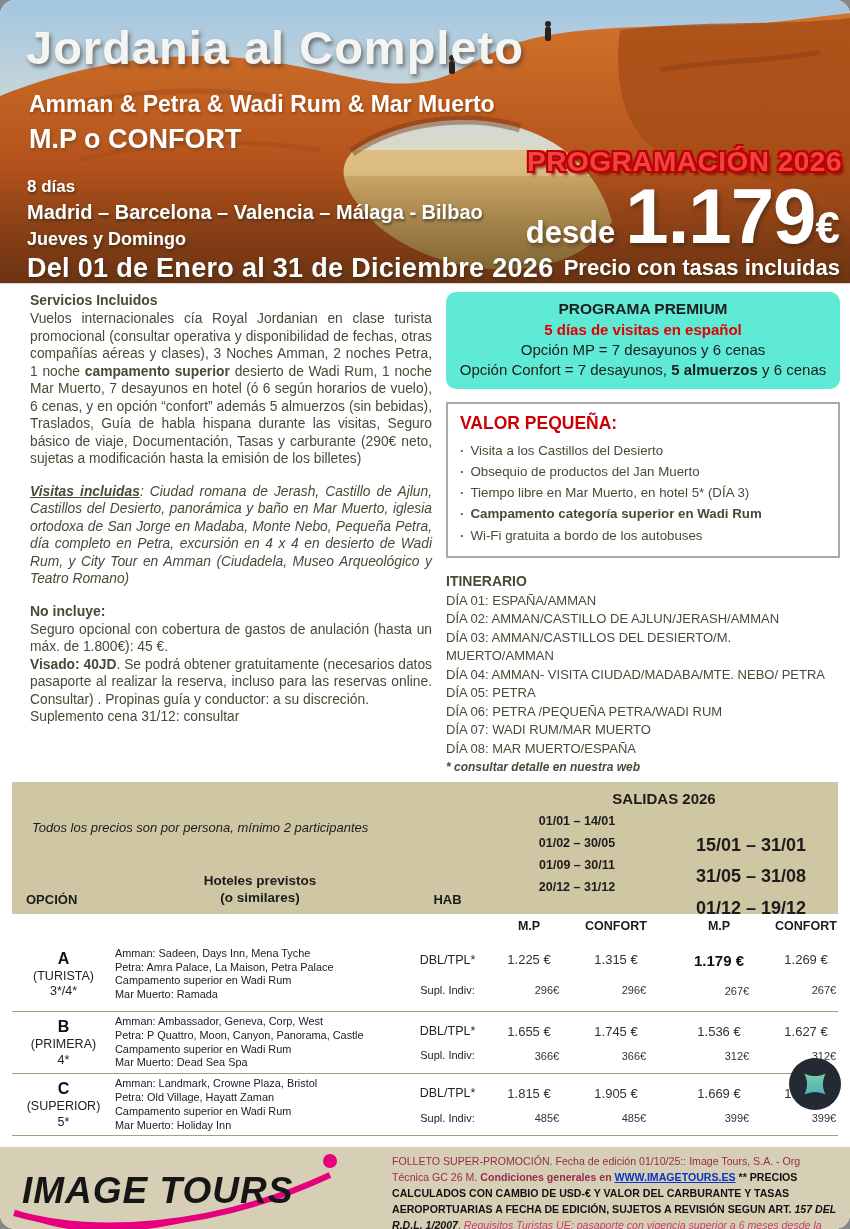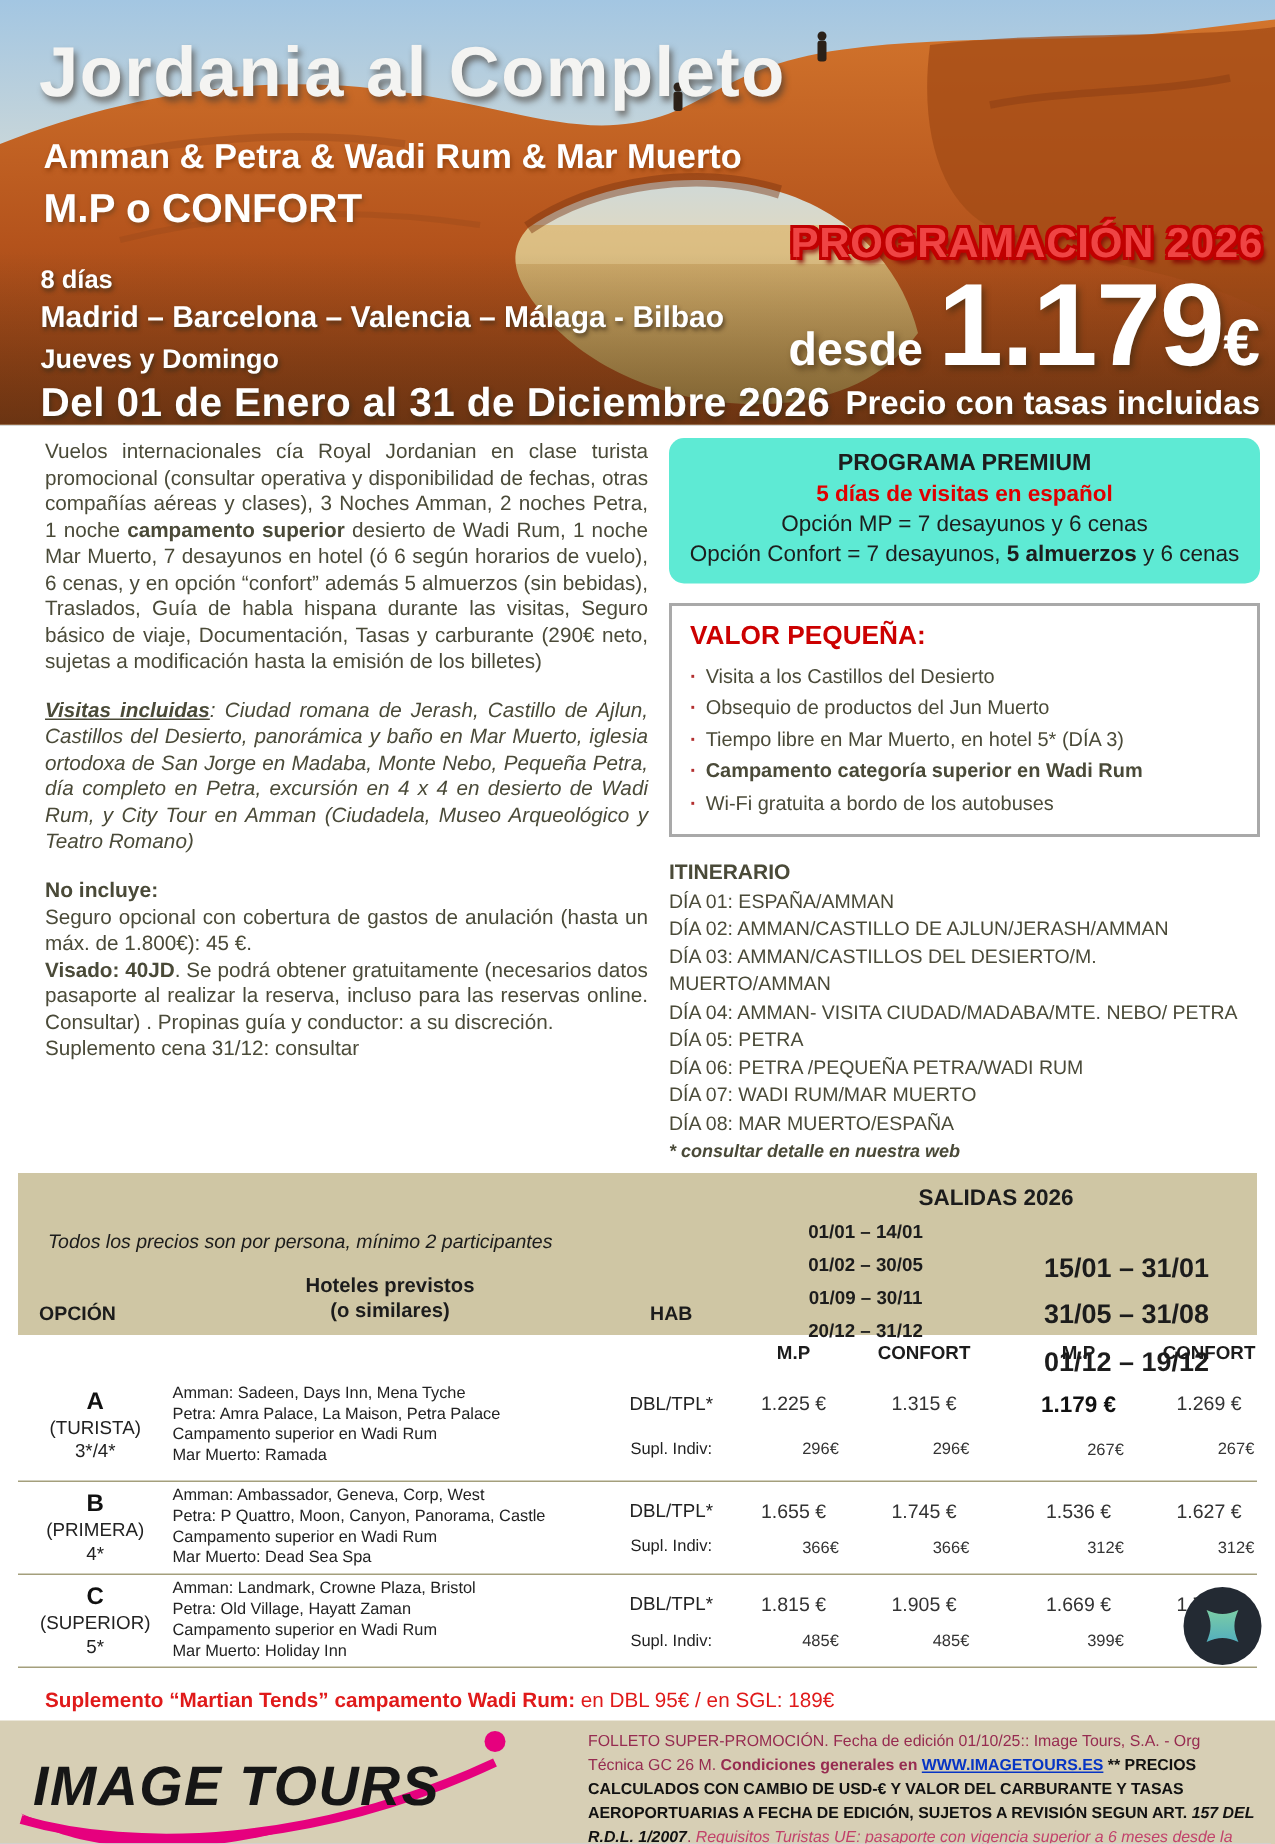--- a/index.html
+++ b/index.html
@@ -1,17 +1,17 @@
 <!DOCTYPE html>
 <html><head>
 <meta charset="utf-8">
 <style>
   * { margin:0; padding:0; box-sizing:border-box; }
   body { background:#888; font-family:"Liberation Sans", sans-serif; }
-  .page { position:relative; width:850px; height:1229px; background:#ffffff; margin:0 auto; overflow:hidden; }
+  .page { position:relative; width:850px; height:1229px; background:#ffffff; margin:0 auto; overflow:hidden;border-radius:15px; }
 
   
   .hero { position:relative; width:850px; height:284px; overflow:hidden; border-bottom:1px solid #d8d8d8; }
   .hero svg.scene { position:absolute; inset:0; }
   .hero-title { position:absolute; left:26px; top:20px; font-size:47px; font-weight:bold; color:#f4f4f2;
                 text-shadow:2px 3px 4px rgba(70,60,50,.65); letter-spacing:1px; }
   .hero-sub   { position:absolute; left:29px; top:91px; font-size:23px; font-weight:bold; color:#ffffff;
                 text-shadow:1px 2px 3px rgba(140,60,10,.8); }
   .hero-board { position:absolute; left:29px; top:124px; font-size:27px; font-weight:bold; color:#ffffff;
                 text-shadow:1px 2px 3px rgba(120,70,30,.75); }
@@ -46,21 +46,21 @@
   .vb-title { color:#cc0000; font-weight:bold; font-size:17.5px; margin-bottom:6px; }
   .vb-item { font-size:13.3px; line-height:1.6; color:#4a4a38; }
   .vb-item::before { content:"·"; color:#b33030; font-weight:bold; margin-right:6px; }
   .vb-item.bold { font-weight:bold; }
   .itinerary { margin-top:14px; font-size:13px; line-height:1.42; color:#4a4a38; }
   .it-title { font-weight:bold; font-size:14px; }
   .it-note { font-style:italic; font-weight:bold; font-size:12px; margin-top:1px; }
 
   
   .ptable { margin:6px 12px 0; width:826px; }
-  .tbl-head { position:relative; height:108px; background:#cfc6a4; color:#1c1c1c; }
+  .tbl-head { position:relative; height:132px; background:#cfc6a4; color:#1c1c1c; }
   .th-salidas { position:absolute; left:478px; width:348px; top:8px; text-align:center; font-weight:bold; font-size:15px; }
   .th-note { position:absolute; left:20px; top:38px; width:400px; font-style:italic; font-size:13px; }
   .th-dates1 { position:absolute; left:478px; width:174px; top:29px; text-align:center; font-weight:bold; font-size:12.5px; line-height:1.75; }
   .th-dates2 { position:absolute; left:652px; width:174px; top:48px; text-align:center; font-weight:bold; font-size:18px; line-height:1.75; }
   .th-opcion { position:absolute; left:14px; bottom:7px; font-weight:bold; font-size:13px; }
   .th-hoteles { position:absolute; left:103px; width:290px; bottom:7px; text-align:center; font-weight:bold; font-size:13.5px; line-height:1.3; }
   .th-hab { position:absolute; left:393px; width:85px; bottom:7px; text-align:center; font-weight:bold; font-size:13px; }
 
   .grid7 { display:grid; grid-template-columns:103px 290px 85px 78px 96px 110px 64px; }
   .tbl-subhead { height:24px; align-items:center; background:#fff; }
@@ -161,40 +161,41 @@
         <span class="hp-desde">desde</span>
         <span class="hp-amount">1.179</span>
         <span class="hp-eur">€</span>
       </div>
       <div class="hp-note">Precio con tasas incluidas</div>
     </div>
   </div>
 
   <div class="body-cols">
     <div class="col-left">
+      <div class="sec-title">Servicios Incluidos</div>
       <p class="jpara"><span>Vuelos internacionales cía Royal Jordanian en clase turista promocional (consultar operativa y disponibilidad de fechas, otras compañías aéreas y clases), 3 Noches Amman, 2 noches Petra, 1 noche </span><b>campamento superior</b><span> desierto de Wadi Rum, 1 noche Mar Muerto, 7 desayunos en hotel (ó 6 según horarios de vuelo), 6 cenas, y en opción “confort” además 5 almuerzos (sin bebidas), Traslados, Guía de habla hispana durante las visitas, Seguro básico de viaje, Documentación, Tasas y carburante (290€ neto, sujetas a modificación hasta la emisión de los billetes)</span></p>
       <p class="jpara italic"><span class="v-label">Visitas incluidas</span><span>: </span><span>Ciudad romana de Jerash, Castillo de Ajlun, Castillos del Desierto, panorámica y baño en Mar Muerto, iglesia ortodoxa de San Jorge en Madaba, Monte Nebo, Pequeña Petra, día completo en Petra, excursión en 4 x 4 en desierto de Wadi Rum, y City Tour en Amman (Ciudadela, Museo Arqueológico y Teatro Romano)</span></p>
       <div class="sec-title">No incluye:</div>
       <div class="ni-line">Seguro opcional con cobertura de gastos de anulación (hasta un máx. de  1.800€): 45 €.</div>
       <div class="ni-line"><b>Visado: 40JD</b><span>. Se podrá obtener gratuitamente (necesarios datos pasaporte al realizar la reserva, incluso para las reservas online. Consultar) . Propinas guía y conductor: a su discreción.</span></div>
       <div class="ni-line">Suplemento cena 31/12: consultar</div>
     </div>
 
     <div class="col-right">
       <div class="premium-box">
         <div class="pb-title">PROGRAMA PREMIUM</div>
         <div class="pb-red">5 días de visitas en español</div>
         <div>Opción MP = 7 desayunos y 6 cenas</div>
         <div><span>Opción Confort = 7 desayunos, </span><b>5 almuerzos</b><span> y 6 cenas</span></div>
       </div>
 
       <div class="valor-box">
         <div class="vb-title">VALOR PEQUEÑA:</div>
         <div class="vb-item">Visita a los Castillos del Desierto</div>
-        <div class="vb-item">Obsequio de productos del Jun Muerto</div>
+        <div class="vb-item">Obsequio de productos del Jan Muerto</div>
         <div class="vb-item">Tiempo libre en Mar Muerto, en hotel 5* (DÍA 3)</div>
         <div class="vb-item bold">Campamento categoría superior en Wadi Rum</div>
         <div class="vb-item">Wi-Fi gratuita a bordo de los autobuses</div>
       </div>
 
       <div class="itinerary">
         <div class="it-title">ITINERARIO</div>
         <div>DÍA 01: ESPAÑA/AMMAN</div>
         <div>DÍA 02: AMMAN/CASTILLO DE AJLUN/JERASH/AMMAN</div>
         <div>DÍA 03: AMMAN/CASTILLOS DEL DESIERTO/M. MUERTO/AMMAN</div>

